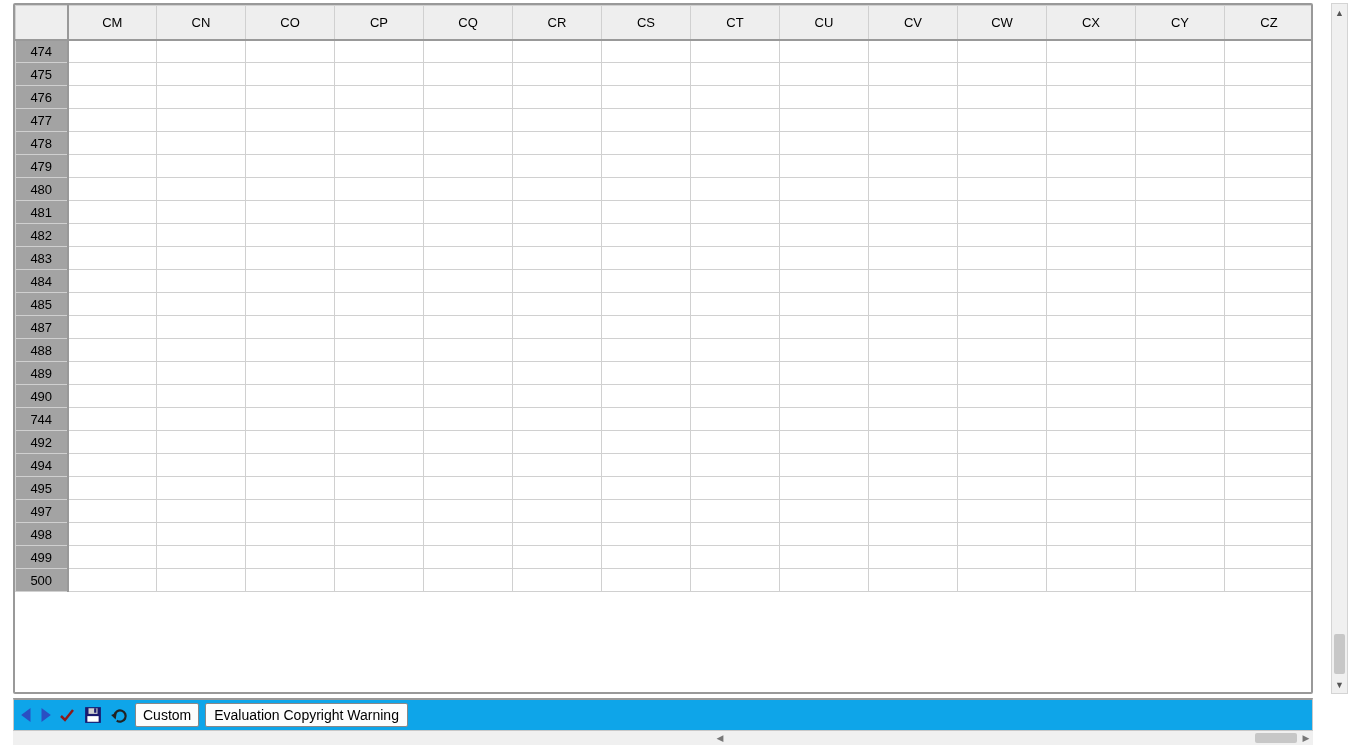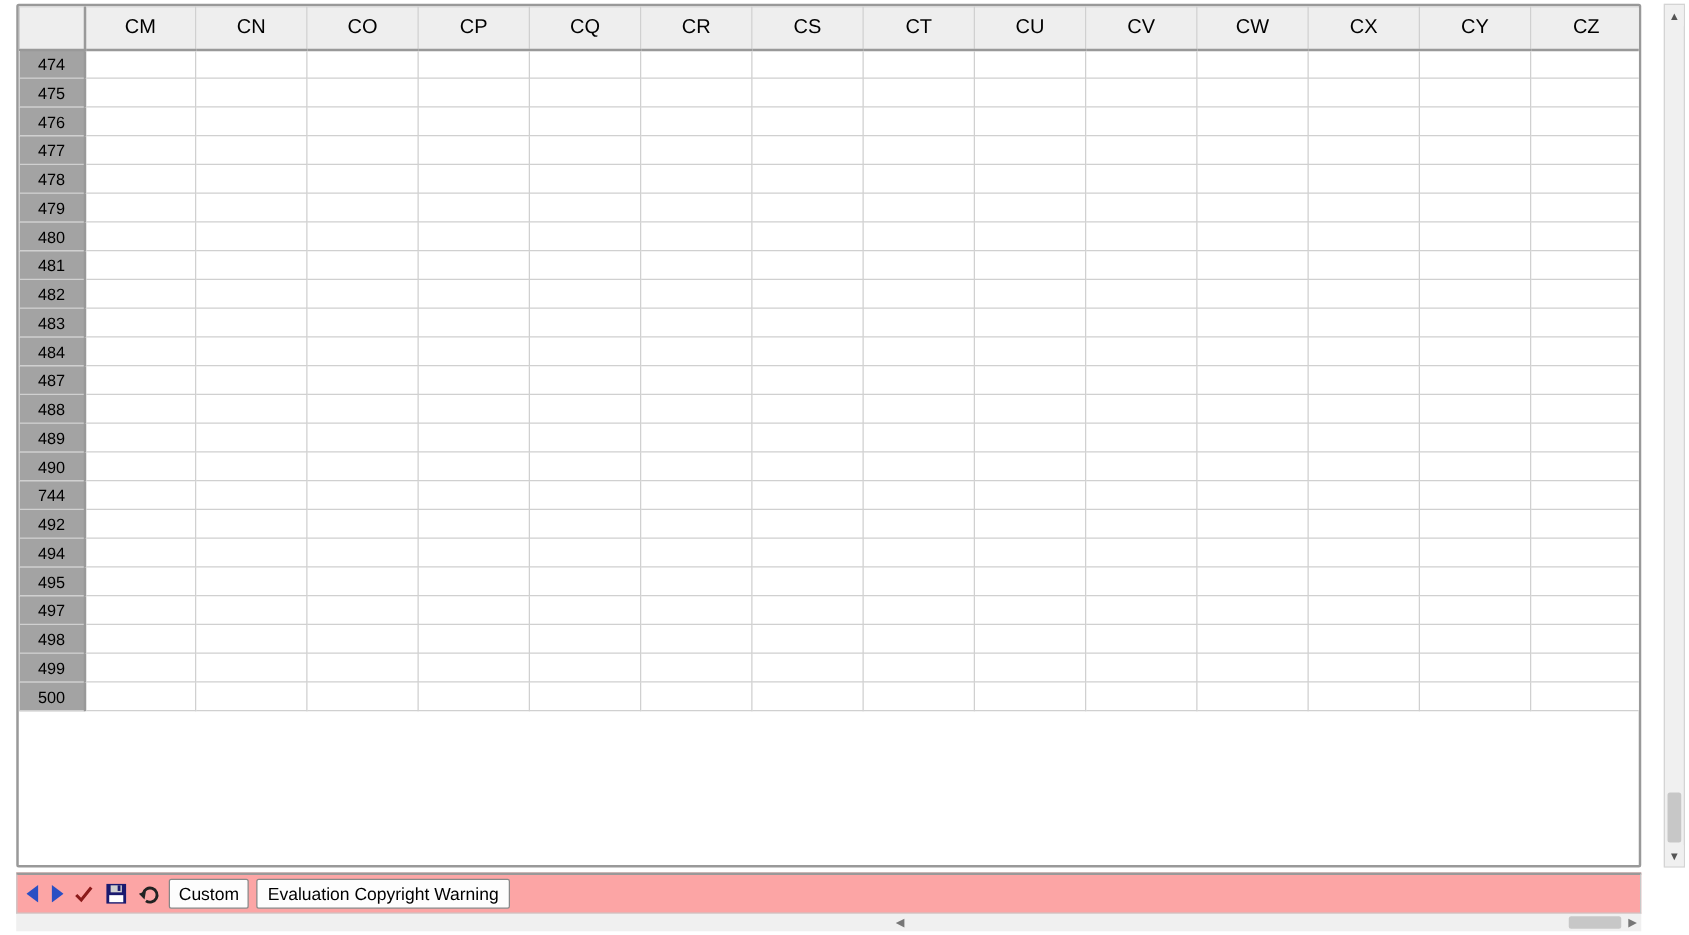--- a/index.html
+++ b/index.html
@@ -54,21 +54,21 @@
   table.grid th, table.grid td {
     border: 1px solid #d0d0d0;
     padding: 0;
     height: 23px;
     text-align: center;
     font-weight: normal;
   }
   table.grid thead th {
     background: #eeeeee;
     height: 34px;
-    font-size: 16px;
+    font-size: 13px;
     border-bottom: 2px solid #999;
   }
   table.grid thead th.corner {
     background:#eeeeee;
     border-right: 2px solid #999;
   }
   table.grid .rowhdr {
     background:#a3a3a3;
     width: 52px;
     font-size: 13px;
@@ -76,21 +76,21 @@
   }
   table.grid td.cell { background:#fff; }
   col.ch { width: 52px; }
   col.cc { width: 89px; }
 
   
   .statusbar {
     position:absolute;
     left:13px; top: 698px;
     width: 1300px; height: 33px;
-    background:#fca5a5;
+    background:#0ea5e9;
     border:1px solid #c8c8c8;
     border-top:2px solid #999;
     display:flex; align-items:center;
     padding: 0 4px;
   }
   .nav-btn {
     width:14px; height:18px;
     display:inline-flex;align-items:center;justify-content:center;
     margin: 0 2px; cursor:pointer;
     color:#2a4fc3;
@@ -334,20 +334,37 @@
             <td class="cell"></td>
             <td class="cell"></td>
             <td class="cell"></td>
             <td class="cell"></td>
             <td class="cell"></td>
             <td class="cell"></td>
             <td class="cell"></td>
           </tr>
           <tr>
             <th class="rowhdr">484</th>
+            <td class="cell"></td>
+            <td class="cell"></td>
+            <td class="cell"></td>
+            <td class="cell"></td>
+            <td class="cell"></td>
+            <td class="cell"></td>
+            <td class="cell"></td>
+            <td class="cell"></td>
+            <td class="cell"></td>
+            <td class="cell"></td>
+            <td class="cell"></td>
+            <td class="cell"></td>
+            <td class="cell"></td>
+            <td class="cell"></td>
+          </tr>
+          <tr>
+            <th class="rowhdr">485</th>
             <td class="cell"></td>
             <td class="cell"></td>
             <td class="cell"></td>
             <td class="cell"></td>
             <td class="cell"></td>
             <td class="cell"></td>
             <td class="cell"></td>
             <td class="cell"></td>
             <td class="cell"></td>
             <td class="cell"></td>

